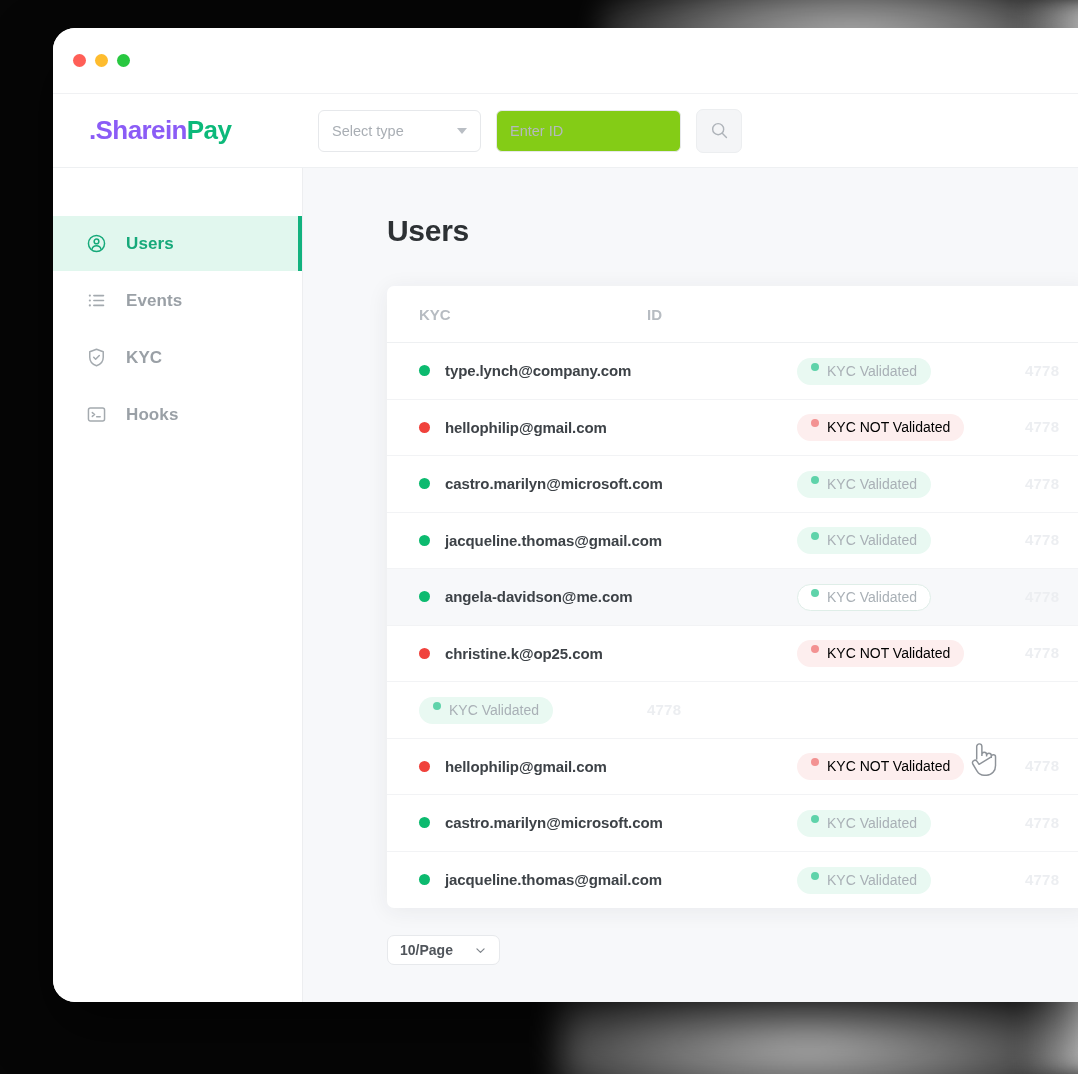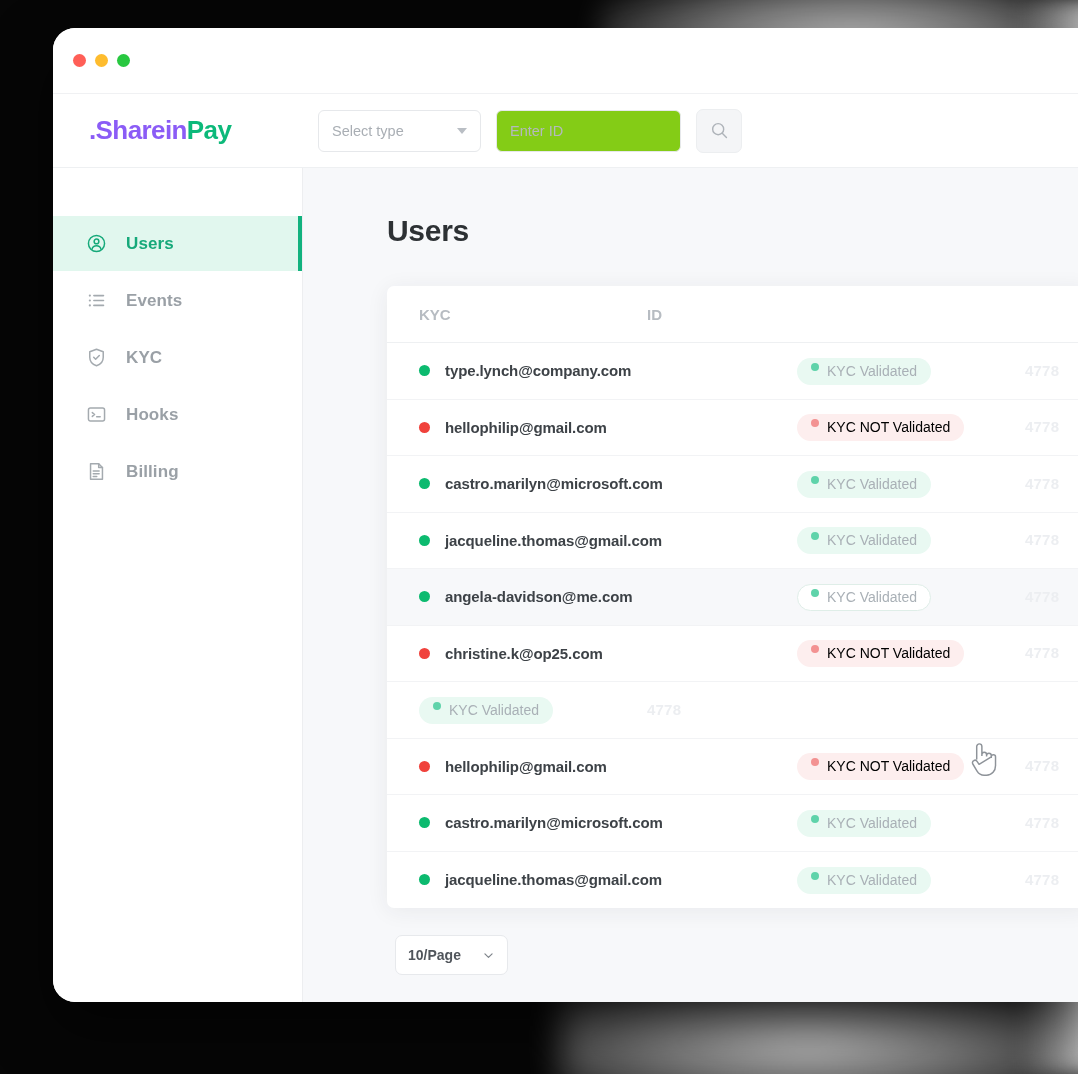--- a/index.html
+++ b/index.html
@@ -253,33 +253,32 @@
 
   .id-text {
     font-size: 15px;
     font-weight: 700;
     color: #eceef1;
     letter-spacing: 0.2px;
   }
 
   .pager {
     margin-top: 27px;
-    width: 113px; height: 40px;
+    width: 113px; height: 30px;
     background: #ffffff;
     border: 1px solid #e7e9ec;
     border-radius: 7px;
     display: flex;
     align-items: center;
     justify-content: space-between;
     padding: 0 12px;
     font-size: 14px;
     font-weight: 600;
     color: #50555b;
     cursor: pointer;
-    margin-left: 8px;
   }
 
   
   .cursor-hand {
     position: absolute;
     left: 662px;
     top: 572px;
     width: 34px;
     height: 40px;
     pointer-events: none;
@@ -370,32 +369,20 @@
           <span class="ico">
             <svg width="21" height="21" viewBox="0 0 24 24" fill="none" stroke="#a4aaaf" stroke-width="1.7" stroke-linecap="round" stroke-linejoin="round">
               <rect x="2.8" y="4.6" width="18.4" height="14.8" rx="2.2"></rect>
               <path d="M7.2 9.8l2.6 2.2-2.6 2.2"></path>
               <line x1="12.2" y1="14.6" x2="16.2" y2="14.6"></line>
             </svg>
           </span>
           <span>Hooks</span>
         </div>
 
-        <div class="nav-item">
-          <span class="ico">
-            <svg width="21" height="21" viewBox="0 0 24 24" fill="none" stroke="#a4aaaf" stroke-width="1.7" stroke-linecap="round" stroke-linejoin="round">
-              <path d="M5.2 3.2h9.3l4.3 4.3v13.3H5.2z"></path>
-              <path d="M14.5 3.2v4.3h4.3"></path>
-              <line x1="8.3" y1="11.4" x2="15" y2="11.4"></line>
-              <line x1="8.3" y1="14.6" x2="15" y2="14.6"></line>
-              <line x1="8.3" y1="17.6" x2="12.3" y2="17.6"></line>
-            </svg>
-          </span>
-          <span>Billing</span>
-        </div>
 
       </div>
 
       <div class="content">
 
         <div class="page-title">Users</div>
 
         <div class="table-card">
 
           <div class="trow header">

